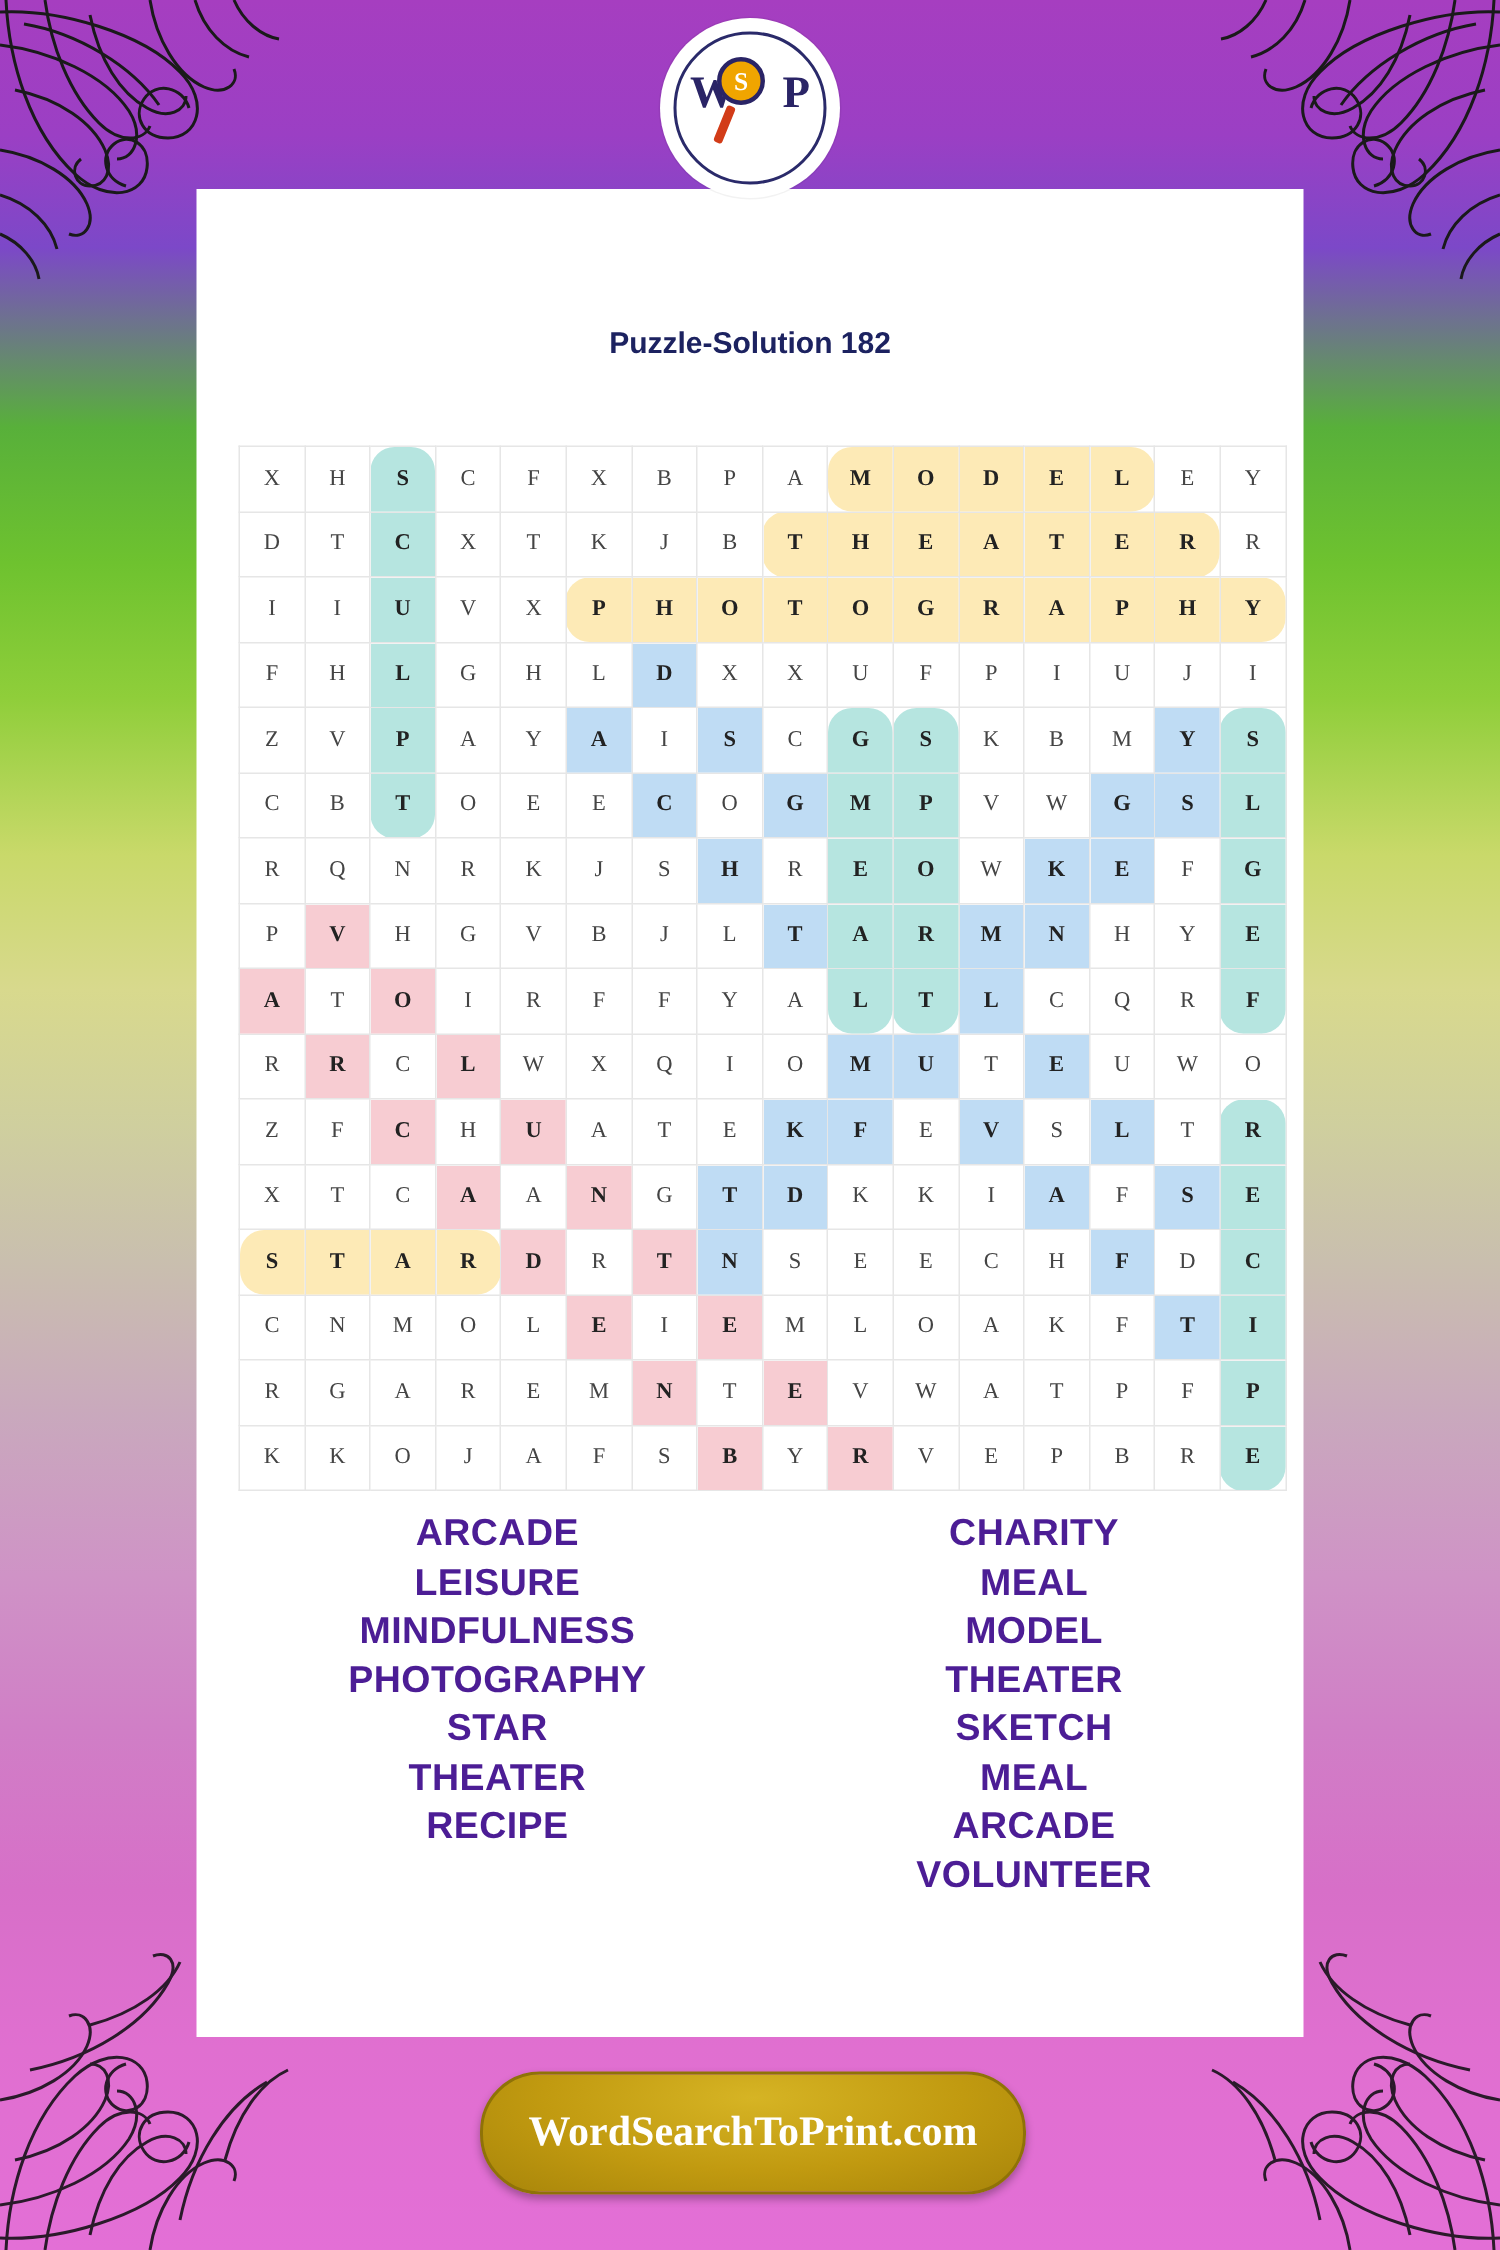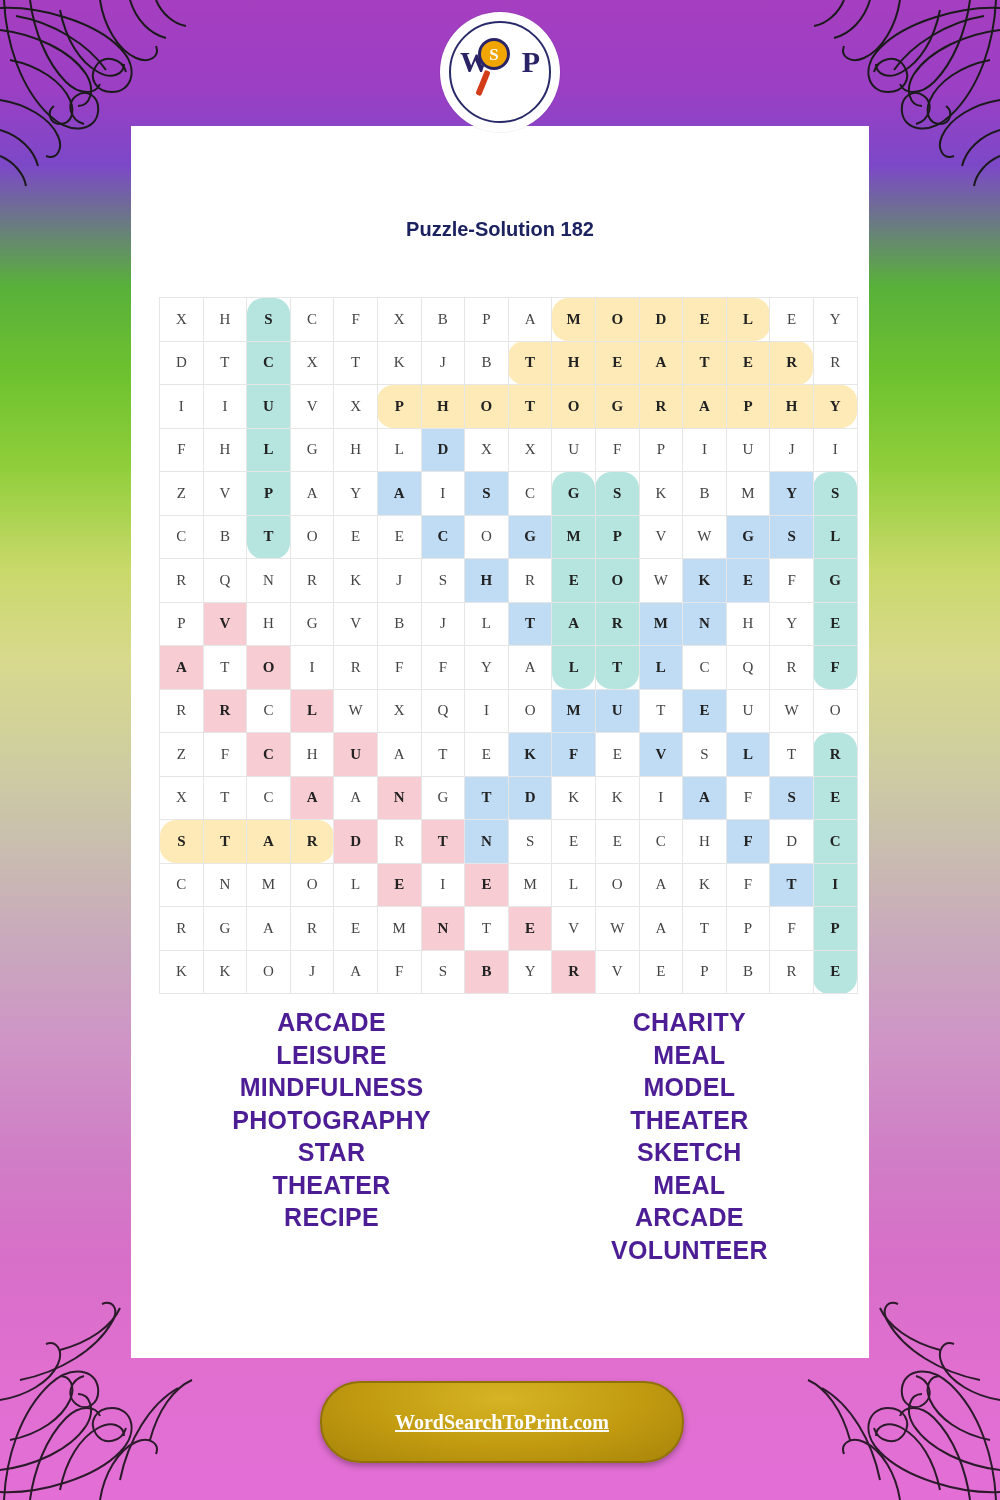--- a/index.html
+++ b/index.html
@@ -206,25 +206,24 @@
     border-radius: 40px;
     background: radial-gradient(ellipse at 50% 20%, #d6b424 0%, #c19a10 55%, #a8850a 100%);
     border: 2px solid #8f7207;
     box-shadow: 0 3px 6px rgba(0,0,0,0.3);
     z-index: 6;
     display: flex;
     align-items: center;
     justify-content: center;
   }
   .site-btn span {
-    font-size: 20px;
+    font-size: 28px;
     font-weight: bold;
     color: #ffffff;
     font-family: "Liberation Serif", serif;
-    text-decoration: underline;
   }
 </style>
 </head>
 <body>
 
 <svg class="ornament orn-tl" viewBox="0 0 230 200">
   <g fill="none" stroke="#1a1a1a" stroke-width="2">
     <path d="M0,8 C40,6 95,22 120,48 C140,68 132,92 112,92 C96,92 88,78 96,66 C104,54 122,58 126,72"></path>
     <path d="M4,0 C6,42 20,88 50,116 C72,136 96,130 98,112 C100,96 86,88 76,96 C66,104 70,120 84,124"></path>
     <path d="M0,30 C34,34 70,50 86,74 C96,90 90,106 78,106"></path>

